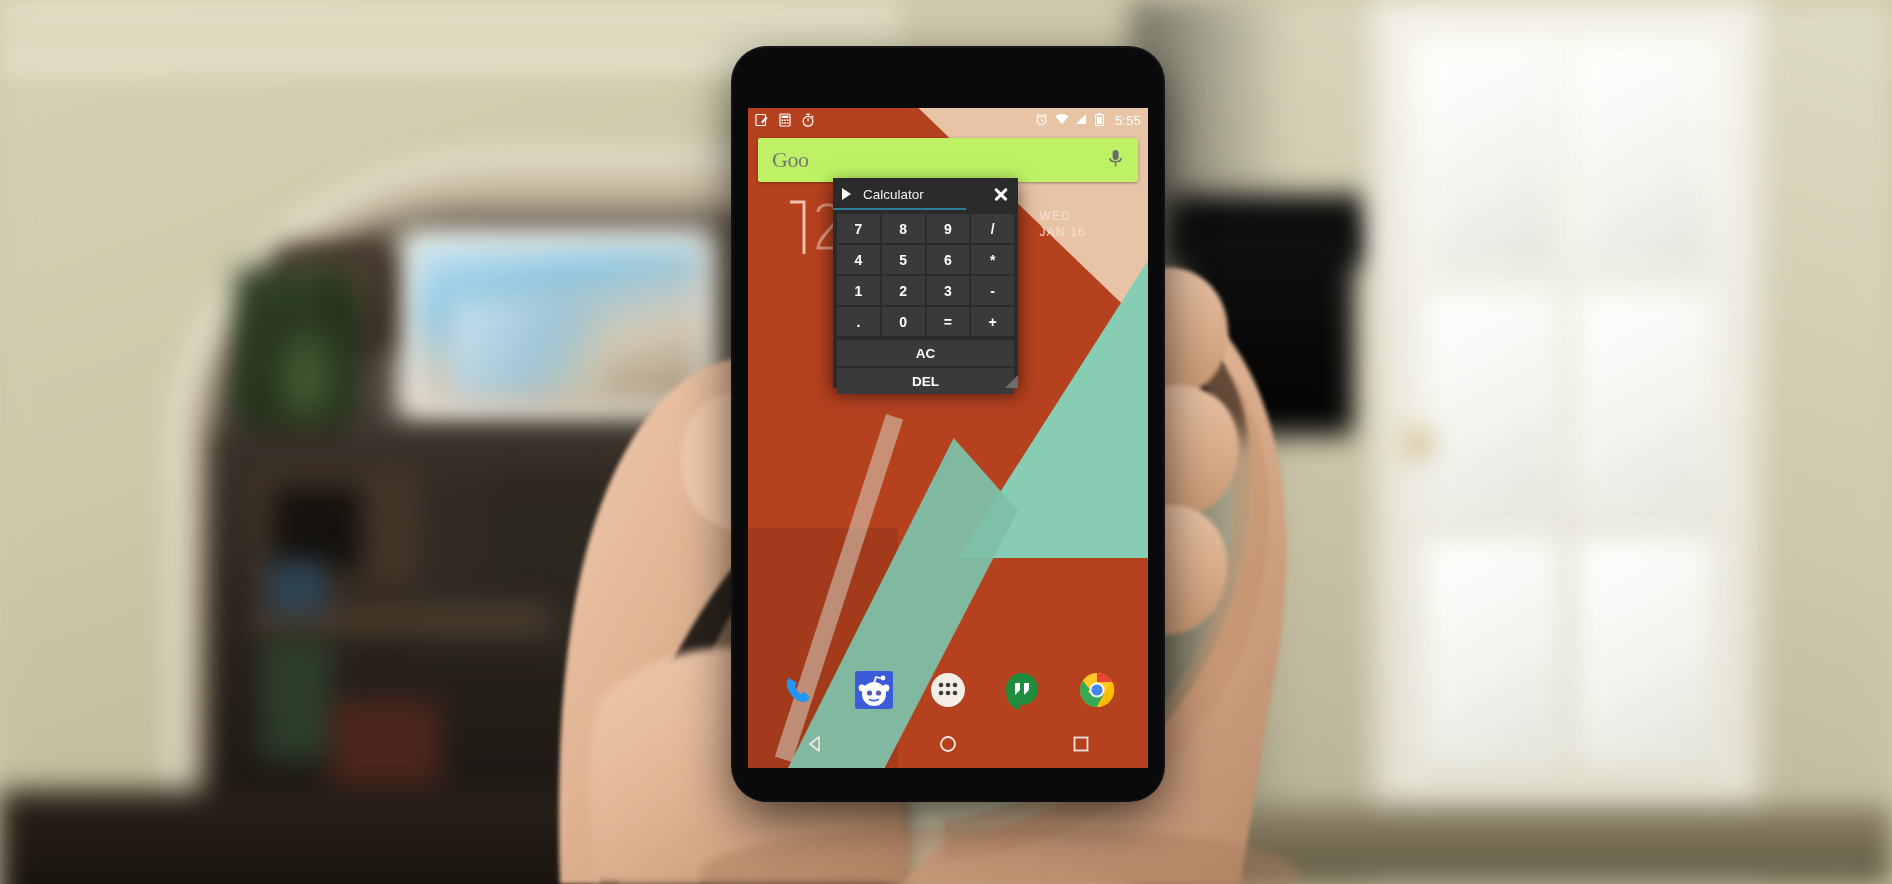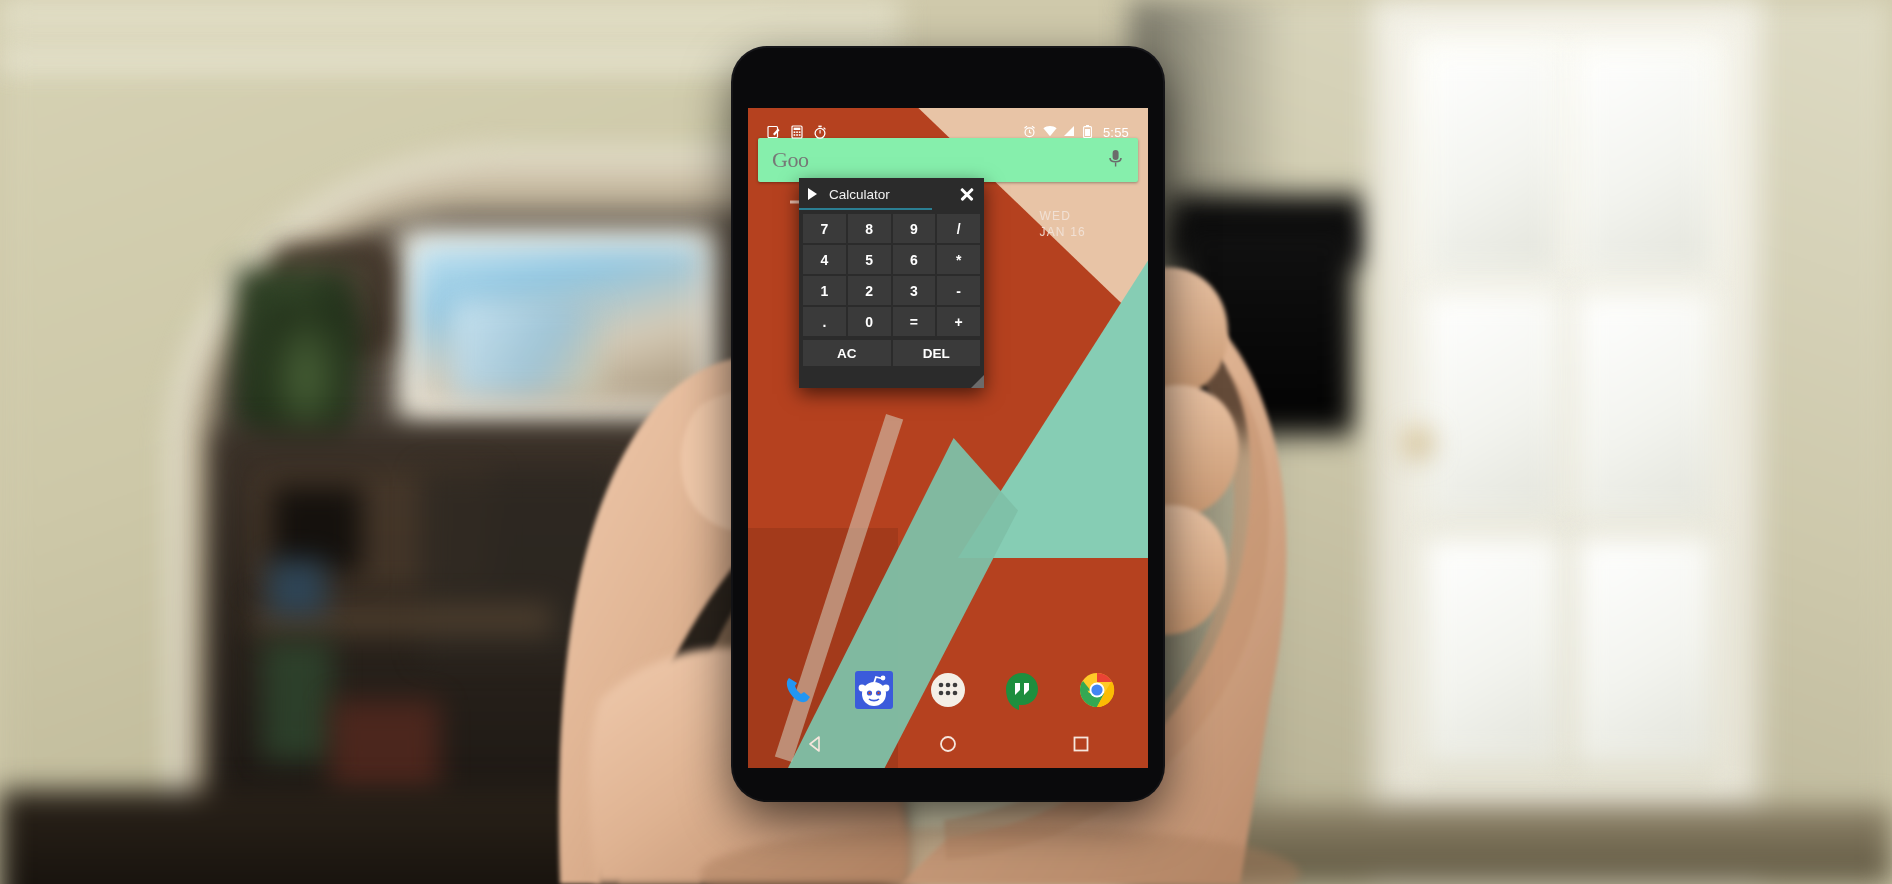--- a/index.html
+++ b/index.html
@@ -178,33 +178,33 @@
     position:absolute; left:0; top:420px; width:150px; height:240px;
     background:#a33a1b;
   }
   .wp-stripe {
     position:absolute; left:82px; top:300px; width:18px; height:360px;
     background:#d6d2c0; transform:rotate(18deg); opacity:.55;
   }
 
   
   #statusbar {
-    position:absolute; left:0; top:12px; width:100%; height:24px;
-    display:flex; align-items:center; padding:0 19px;
+    position:absolute; left:0; top:0; width:100%; height:24px;
+    display:flex; align-items:center; padding:0 7px;
     color:#fff; font-size:11.5px;
   }
   .sb-left { display:flex; gap:9px; align-items:center; }
   .sb-right { margin-left:auto; display:flex; gap:6px; align-items:center; }
   .sb-time { font-size:13px; letter-spacing:.2px; }
   .sbi { width:14px; height:14px; display:block; }
 
   
   #gbar {
     position:absolute; left:10px; top:30px; width:380px; height:44px;
-    background:#86efac; border-radius:2px;
+    background:#bef264; border-radius:2px;
     display:flex; align-items:center; padding:0 14px;
     box-shadow:0 1px 3px rgba(0,0,0,.35);
   }
   #glogo { font-family:"Liberation Serif", serif; font-size:22px; color:#777; letter-spacing:-.5px; }
   #gmic { margin-left:auto; }
 
   
   #clockw {
     position:absolute; left:36px; top:88px;
     color:#fff; opacity:.9;
@@ -231,20 +231,21 @@
   }
   .nav-btn { width:30px; height:30px; display:flex; align-items:center; justify-content:center; }
 
   
   .fw {
     position:absolute;
     background:#2b2b2b;
     box-shadow:0 6px 18px rgba(0,0,0,.6);
     color:#fff;
     font-size:12px;
+    margin-left:34px;
   }
   .fw-head {
     height:32px; display:flex; align-items:center;
     padding:0 9px; background:#2b2b2b;
     position:relative;
   }
   .fw-play {
     width:0;height:0;border-left:9px solid #fff;
     border-top:6px solid transparent;border-bottom:6px solid transparent;
     margin-right:12px;
@@ -273,21 +274,21 @@
   #calcWin .fw-underline { width:72%; }
   .calc-grid {
     display:grid; grid-template-columns:repeat(4,1fr);
     gap:2px; padding:4px 4px 2px 4px;
   }
   .calc-key {
     background:#3a3a3a; height:29px;
     display:flex; align-items:center; justify-content:center;
     font-size:14px; font-weight:bold; color:#fff;
   }
-  .calc-bottom { display:grid; grid-template-columns:1fr 1fr; gap:2px; padding:2px 4px 5px 4px; }
+  .calc-bottom { display:grid; grid-template-columns:1fr; gap:2px; padding:2px 4px 5px 4px; }
   .calc-wide {
     background:#3a3a3a; height:26px;
     display:flex; align-items:center; justify-content:center;
     font-size:13.5px; font-weight:bold;
   }
 
   
   #swWin { left:186px; top:308px; width:134px; height:78px; }
   #swWin .fw-head { height:28px; }
   #swWin .fw-underline { width:100%; }

